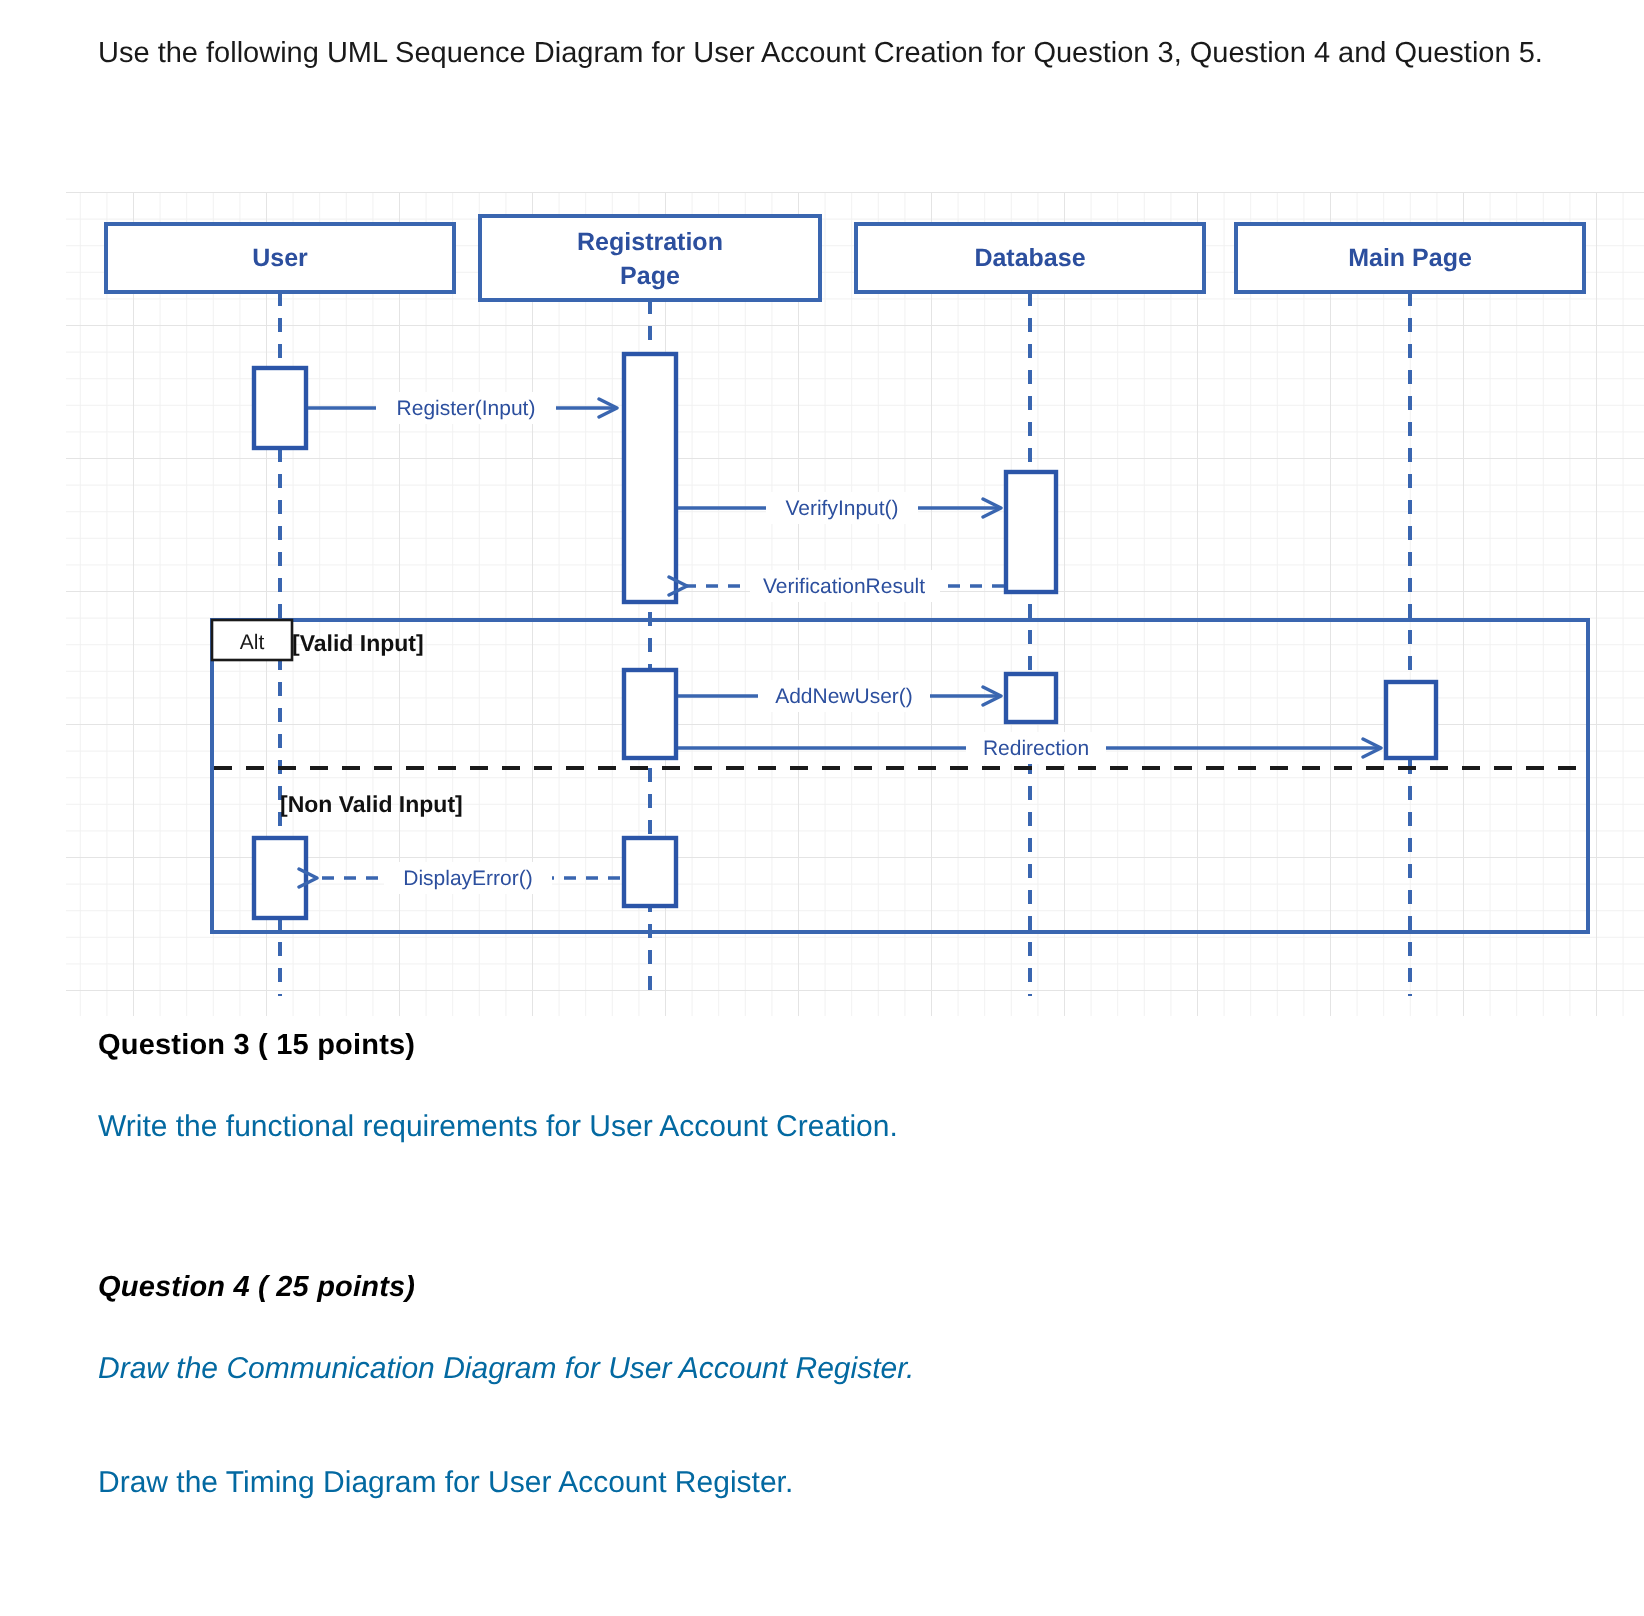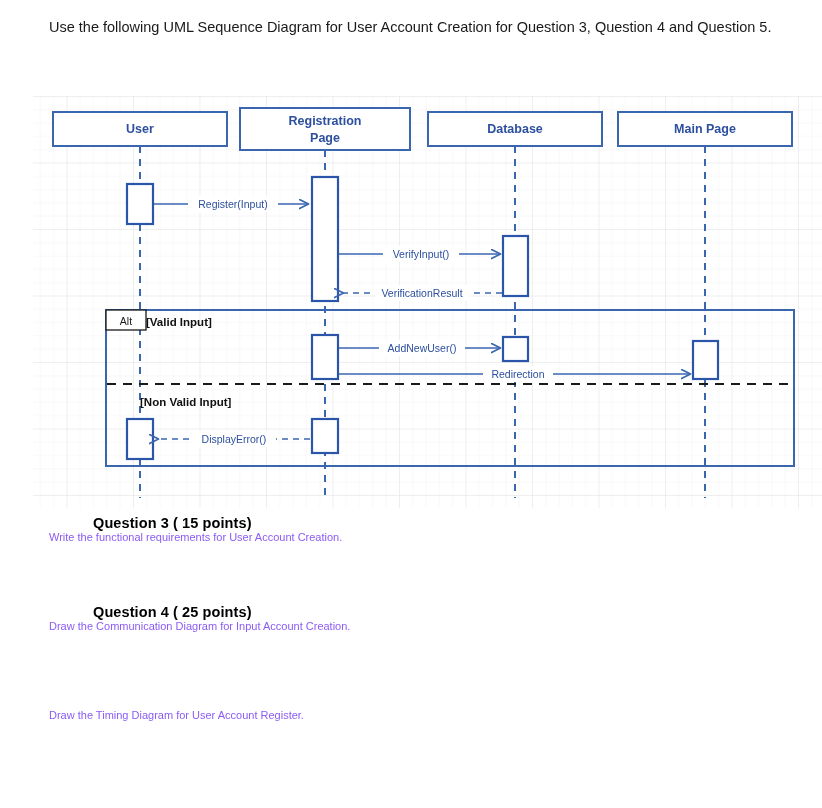--- a/index.html
+++ b/index.html
@@ -40,29 +40,28 @@
   .q-block {
     position: absolute;
     left: 49px;
     width: 740px;
   }
   .q-title {
     font-size: 14.5px;
     font-weight: bold;
     color: #000000;
     letter-spacing: 0.1px;
-    margin-left: 44px;
   }
   .q-body {
-    font-size: 11px;
-    color: #8b5cf6;
-    margin-top: 0;
+    font-size: 15px;
+    color: #0369a1;
+    margin-top: 24px;
   }
   #q3 { top: 515px; }
-  #q4 { top: 604px; }
+  #q4 { top: 636px; font-style: italic; }
   #q5 { top: 709px; }
 
   svg { display: block; }
   .lifeline-box {
     fill: #ffffff;
     stroke: #3a66b0;
     stroke-width: 2;
   }
   .lifeline-label {
     font-family: "Liberation Sans", sans-serif;
@@ -218,20 +217,20 @@
     </svg>
   </div>
 
   <div class="q-block" id="q3">
     <div class="q-title">Question 3 ( 15 points)</div>
     <div class="q-body">Write the functional requirements for User Account Creation.</div>
   </div>
 
   <div class="q-block" id="q4">
     <div class="q-title">Question 4 ( 25 points)</div>
-    <div class="q-body">Draw the Communication Diagram for Input Account Creation.</div>
+    <div class="q-body">Draw the Communication Diagram for User Account Register.</div>
   </div>
 
   <div class="q-block" id="q5">
     <div class="q-body">Draw the Timing Diagram for User Account Register.</div>
   </div>
 
 </div>
 
 </body></html>

